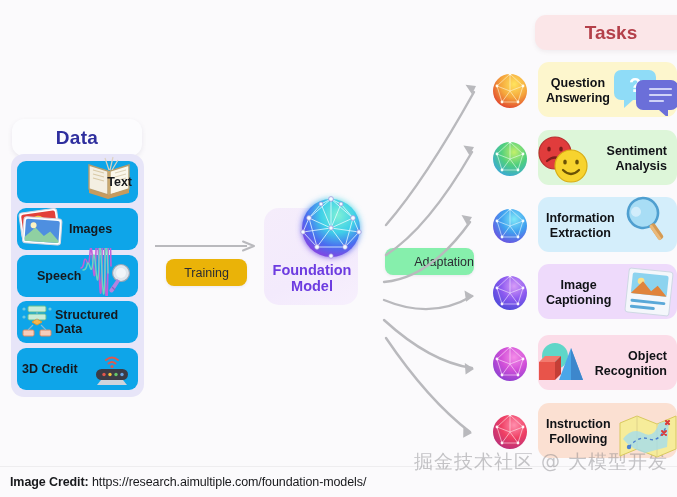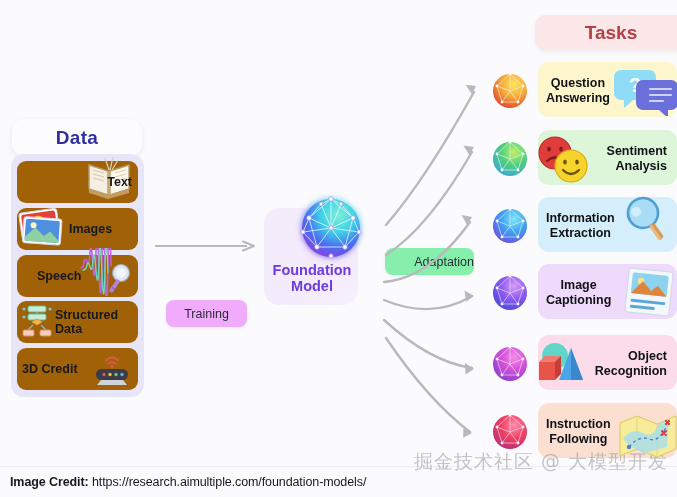--- a/index.html
+++ b/index.html
@@ -44,21 +44,21 @@
     border-radius: 13px;
     padding: 7px 6px;
     box-sizing: border-box;
     display: flex;
     flex-direction: column;
     justify-content: space-between;
   }
   .data-item {
     position: relative;
     height: 42px;
-    background: #a16207;
+    background: #0ea5e9;
     border-radius: 9px;
     display: flex;
     align-items: center;
     box-sizing: border-box;
     padding: 0 6px;
   }
   .data-item .d-label {
     font-size: 12.5px;
     font-weight: 700;
     color: #16181d;
@@ -93,22 +93,21 @@
     border-radius: 8px;
     display: flex;
     align-items: center;
     justify-content: center;
     font-size: 12.5px;
     color: #2c2c33;
     box-shadow: 0 1px 3px rgba(90,80,120,.10);
   }
   .pill-training {
     left: 166px; top: 259px; width: 81px; height: 27px;
-    background: #f0abfc;
-    margin-top: 41px;
+    background: #eab308;
   }
   .pill-adapt {
     left: 385px; top: 248px; width: 89px; height: 27px;
     background: #86efac;
     justify-content: flex-end;
   }
 
   .fm-card {
     position: absolute;
     left: 264px;

